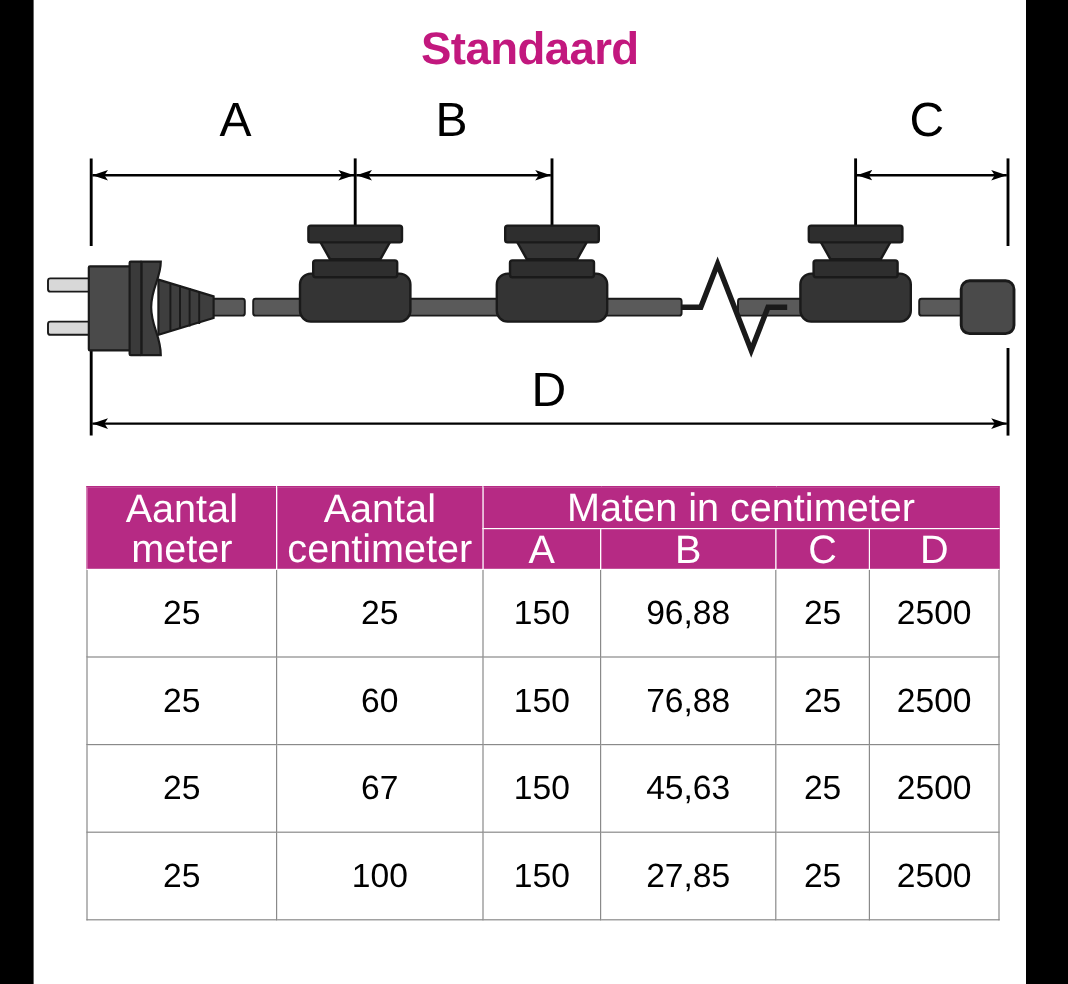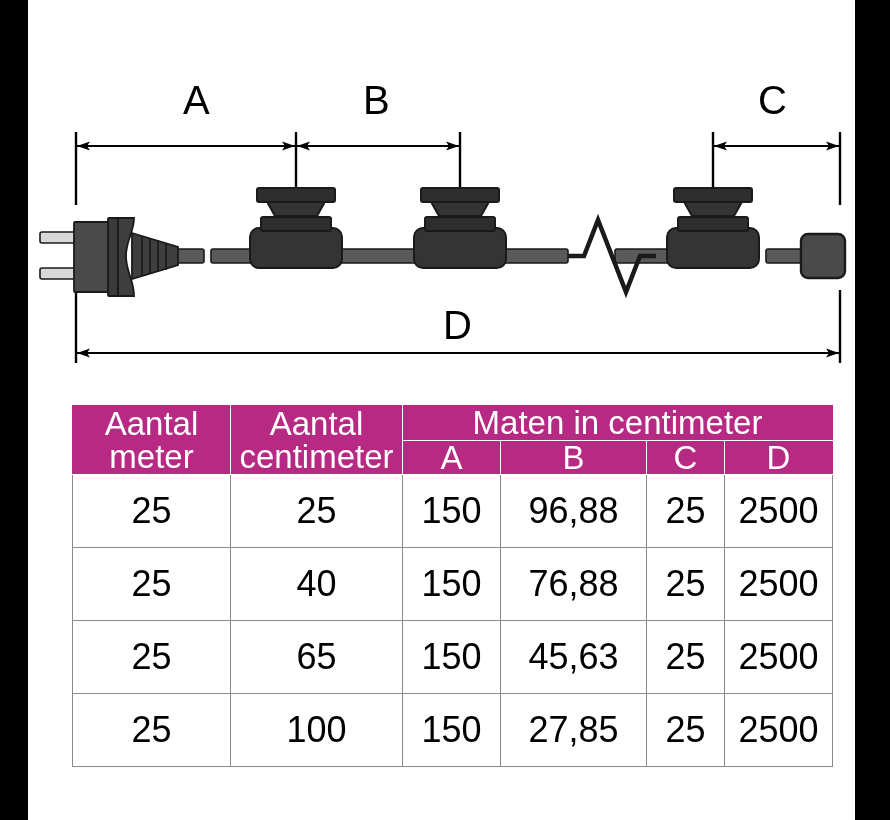--- a/index.html
+++ b/index.html
@@ -87,32 +87,33 @@
     padding: 6px 4px 8px 4px;
   }
   th.hdr-span {
     padding: 3px 4px 2px 4px;
     margin-left: 16px;
   }
   th.hdr-sub {
     padding: 0 2px 4px 2px;
   }
   #spec-table tbody td {
-    font-size: 36px;
+    font-size: 28px;
     color: #000;
     height: 72px;
     background: #fff;
   }
   .stack-line { display: block; }
 </style>
 </head>
 <body>
 
 <div id="canvas">
 
+  <div id="title">Standaard</div>
 
   <div id="diagram">
 
     <div class="dimlabel" style="left:155px; top:80px;">A</div>
     <div class="dimlabel" style="left:335px; top:80px;">B</div>
     <div class="dimlabel" style="left:730px; top:80px;">C</div>
     <div class="dimlabel" style="left:415px; top:305px;">D</div>
 
     <svg width="827" height="395" viewBox="0 0 827 395" xmlns="http://www.w3.org/2000/svg">
       <defs>
@@ -237,29 +238,29 @@
       <tr>
         <td>25</td>
         <td>25</td>
         <td>150</td>
         <td>96,88</td>
         <td>25</td>
         <td>2500</td>
       </tr>
       <tr>
         <td>25</td>
-        <td>40</td>
+        <td>60</td>
         <td>150</td>
         <td>76,88</td>
         <td>25</td>
         <td>2500</td>
       </tr>
       <tr>
         <td>25</td>
-        <td>65</td>
+        <td>67</td>
         <td>150</td>
         <td>45,63</td>
         <td>25</td>
         <td>2500</td>
       </tr>
       <tr>
         <td>25</td>
         <td>100</td>
         <td>150</td>
         <td>27,85</td>

